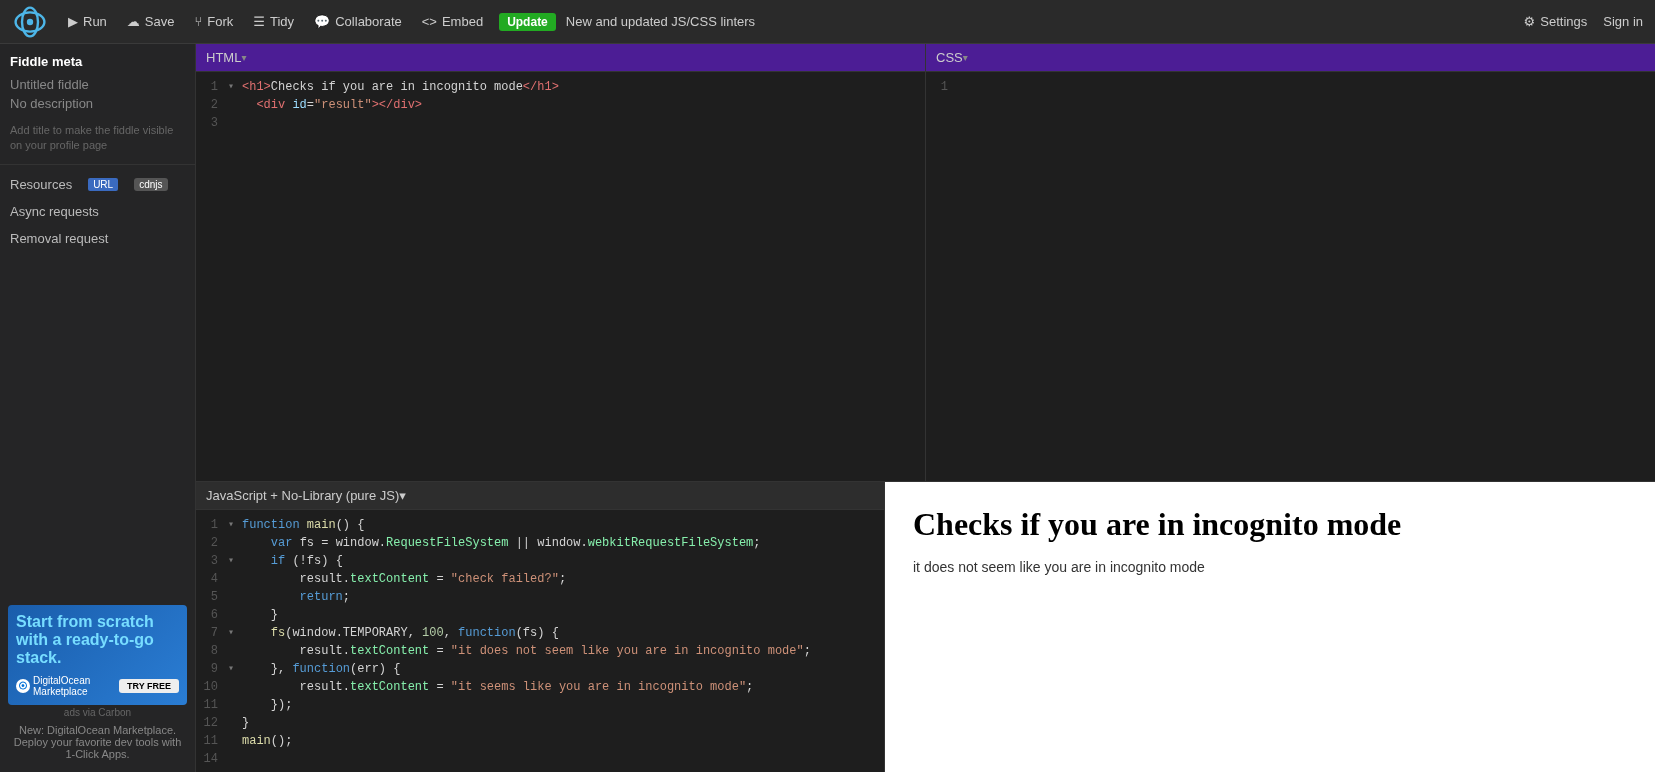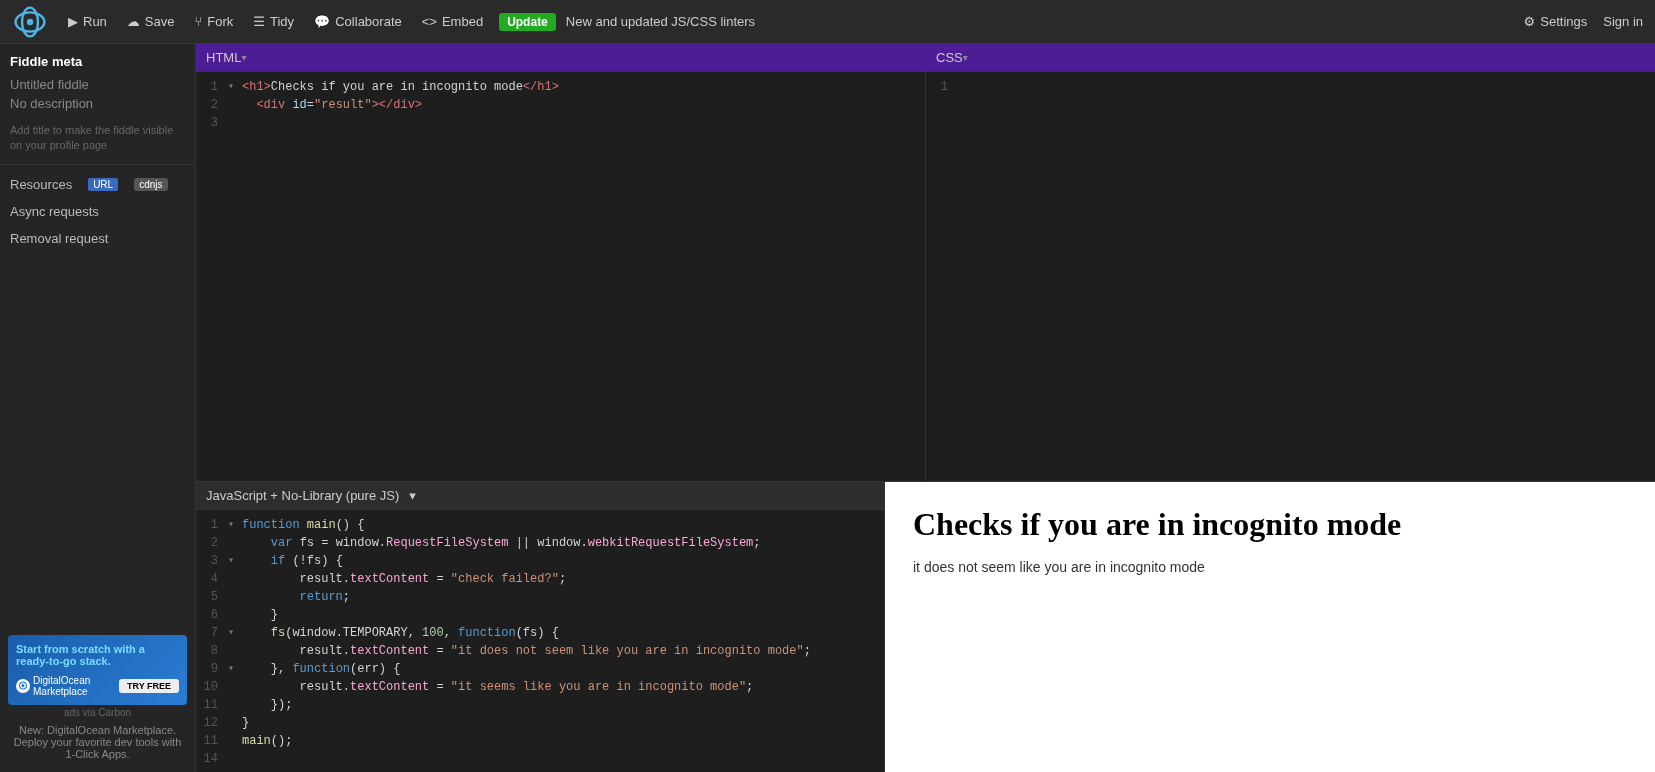--- a/index.html
+++ b/index.html
@@ -78,21 +78,21 @@
     }
     .sidebar-ad {
       margin: auto 0 0 0;
       padding: 8px;
     }
     .ad-box {
       background: linear-gradient(135deg, #1a5dab, #2a7dd4);
       border-radius: 4px; padding: 8px; color: #fff; font-size: 11px; cursor: pointer;
       display: flex; flex-direction: column; gap: 4px;
     }
-    .ad-box .ad-title { font-weight: bold; font-size: 11px; color: #7df; }
+    .ad-box .ad-title { font-weight: bold; font-size: 16px; color: #7df; }
     .ad-box-bottom { display: flex; align-items: center; justify-content: space-between; margin-top: 4px; }
     .do-logo { font-size: 10px; display: flex; align-items: center; gap: 3px; }
     .try-free-btn { background: #eee; color: #000; font-size: 9px; font-weight: bold; padding: 2px 8px; border-radius: 3px; border: none; cursor: pointer; }
     .ad-carbon { text-align: center; font-size: 10px; color: #666; padding: 2px 0; }
 
     
     .editors-area {
       flex: 1;
       display: flex;
       flex-direction: column;
@@ -150,42 +150,42 @@
     }
     .code-text { line-height: 18px; white-space: pre; }
 
     
     .c-tag { color: #e07070; }
     .c-attr { color: #9cdcfe; }
     .c-str { color: #ce9178; }
     .c-kw { color: #569cd6; }
     .c-fn { color: #dcdcaa; }
     .c-plain { color: #d4d4d4; }
-    .c-method { color: #f9a8d4; }
+    .c-method { color: #86efac; }
     .c-num { color: #b5cea8; }
 
     
     .bottom-editors {
       display: flex;
       height: 290px;
       flex-shrink: 0;
     }
     .js-editor-pane {
       flex: 1;
       display: flex;
       flex-direction: column;
       border-right: 1px solid #333;
     }
     .js-header {
       background: #2d2d2d;
       padding: 6px 10px;
       font-size: 13px;
       color: #ccc;
       border-bottom: 1px solid #333;
-      display: flex; align-items: center; gap: 10px;
+      display: flex; align-items: center; gap: 0;
       flex-shrink: 0;
     }
     .js-content {
       flex: 1;
       background: #1e1e1e;
       padding: 6px 0;
       font-family: 'Courier New', monospace;
       font-size: 12px;
       overflow: auto;
     }

